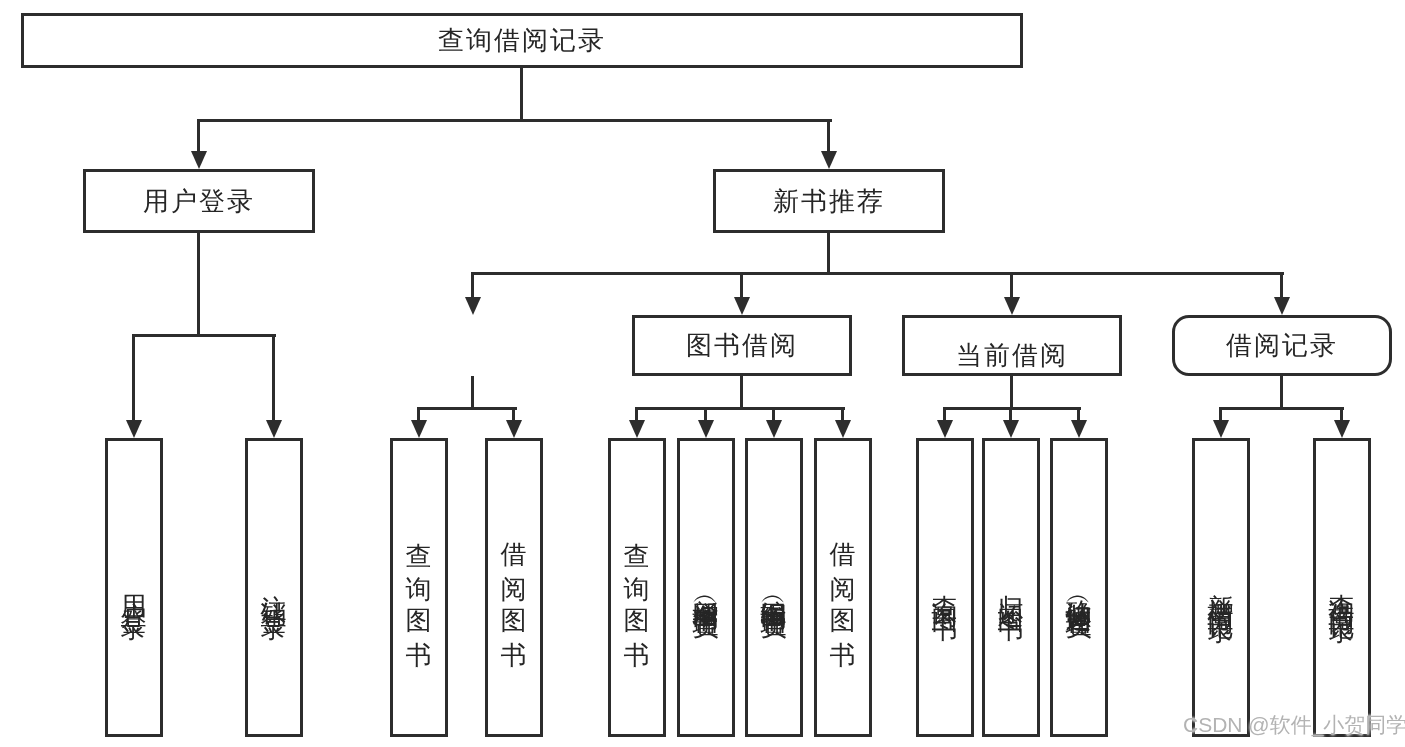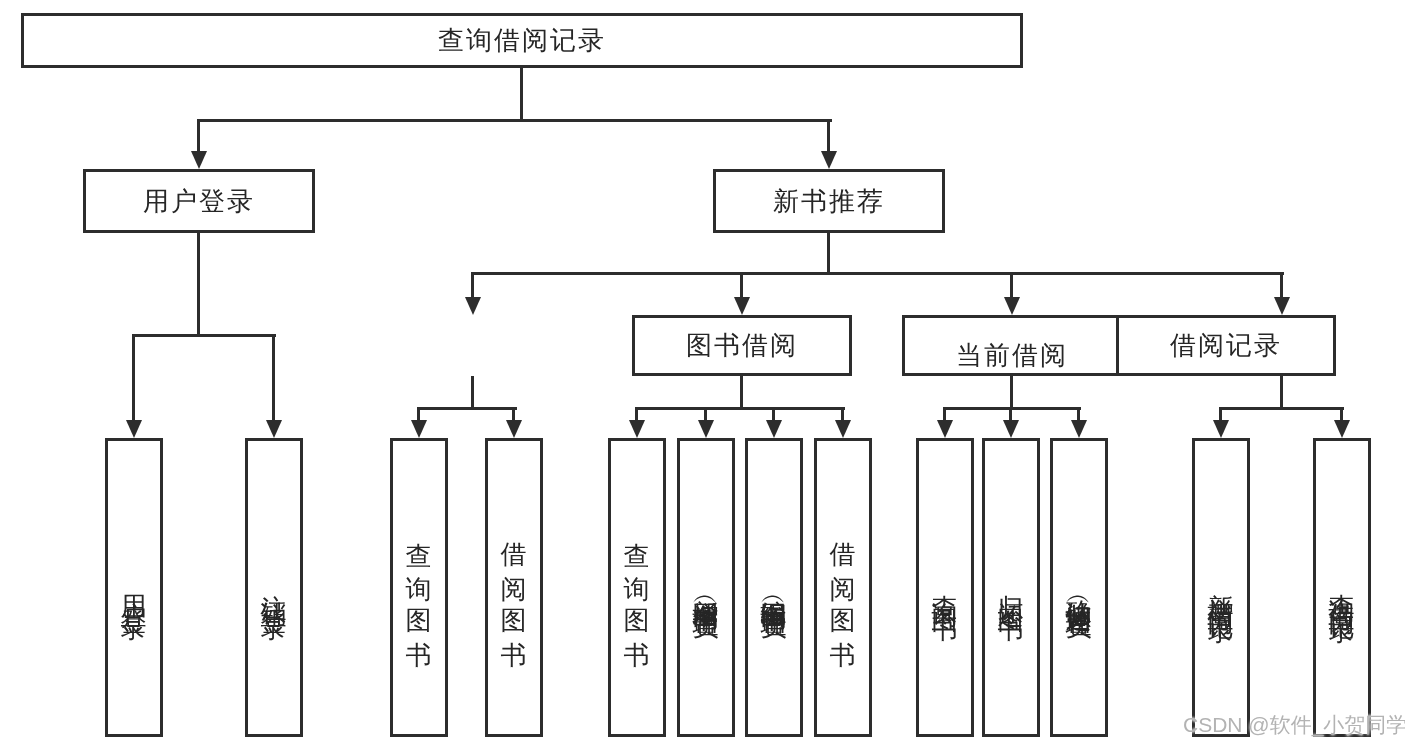--- a/index.html
+++ b/index.html
@@ -49,21 +49,21 @@
   <div class="box" style="left:713px;top:169px;width:232px;height:64px;">
     <span class="hlabel">新书推荐</span>
   </div>
 
   <div class="box" style="left:632px;top:315px;width:220px;height:61px;">
     <span class="hlabel">图书借阅</span>
   </div>
   <div class="box" style="left:902px;top:315px;width:220px;height:61px;align-items:flex-end;">
     <span class="hlabel">当前借阅</span>
   </div>
-  <div class="box" style="left:1116px;top:315px;width:220px;height:61px;">
+  <div class="box" style="left:1172px;top:315px;width:220px;height:61px;border-radius:17px;">
     <span class="hlabel">借阅记录</span>
   </div>
 
   <div class="box leaf sp6" style="left:105px;top:438px;width:58px;height:299px;">
     <span>用户登录</span>
   </div>
   <div class="box leaf sp6" style="left:245px;top:438px;width:58px;height:299px;">
     <span>注销登录</span>
   </div>
 

